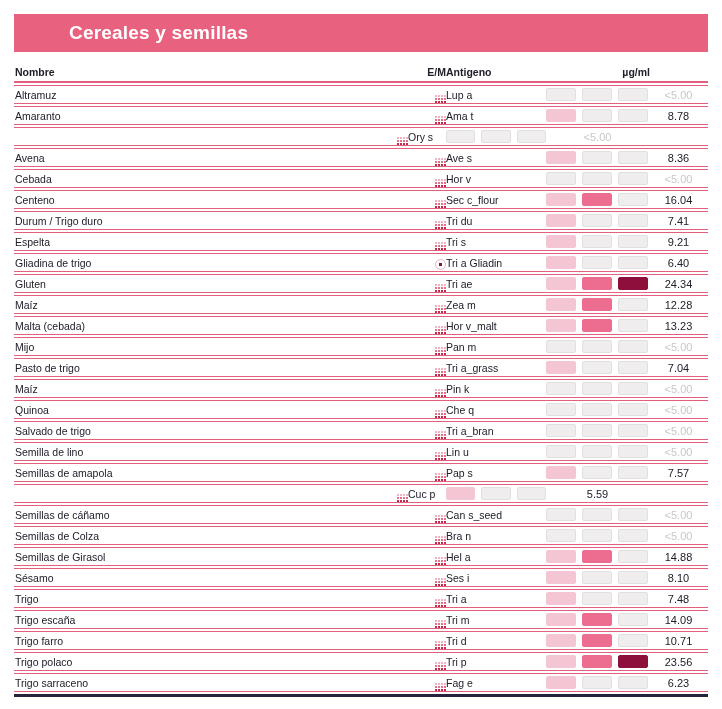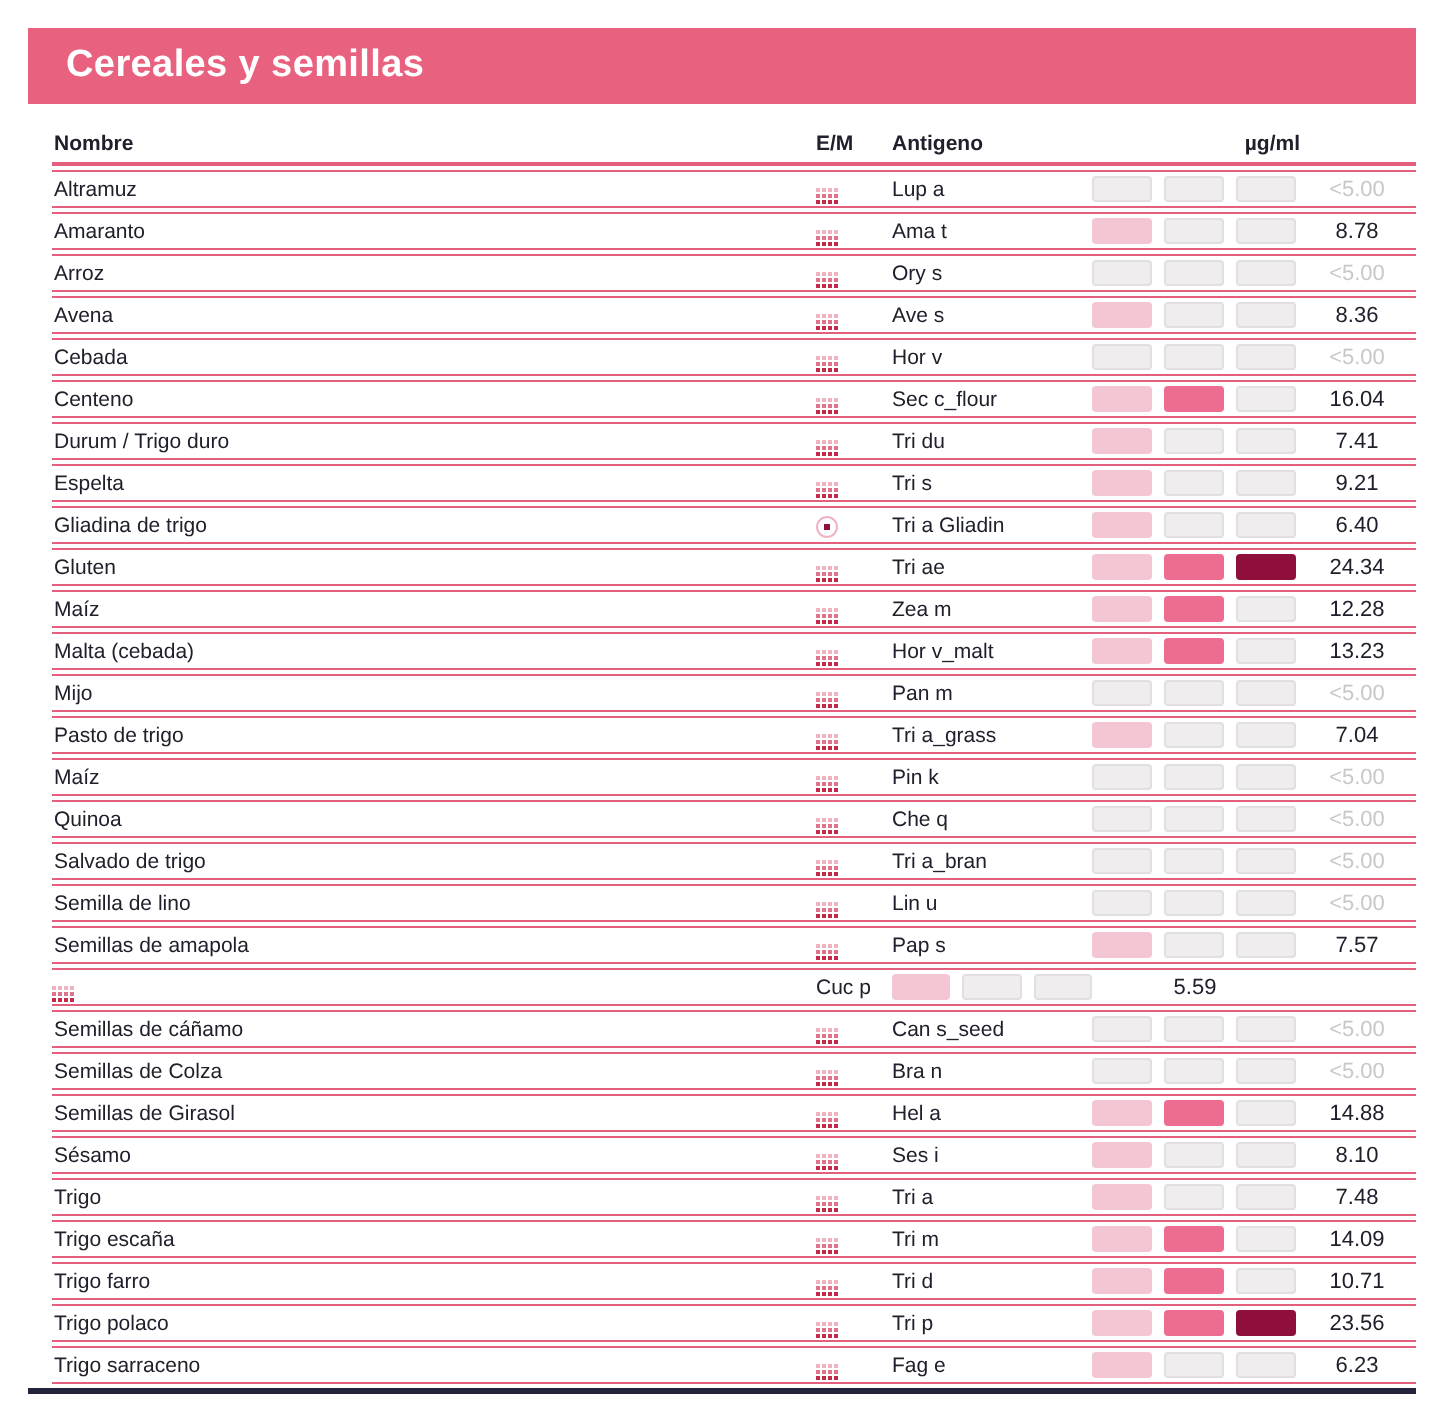--- a/index.html
+++ b/index.html
@@ -12,32 +12,31 @@
   html,body{background:#ffffff;}
   .page{
     width:722px;height:709px;background:#ffffff;
     font-family:"Liberation Sans",sans-serif;color:var(--text);
     padding:14px 14px 0 14px;overflow:hidden;
   }
   .banner{
     background:var(--banner);color:var(--banner-text);height:38px;
     display:flex;align-items:center;padding-left:19px;margin-bottom:11px;
   }
-  .banner span{font-size:19px;font-weight:bold;letter-spacing:.2px;}
+  .banner span{font-size:19px;font-weight:bold;letter-spacing:.2px;margin-left:36px;}
   .row{
     display:grid;
     grid-template-columns:1fr 38px 100px 104px 58px;
     align-items:center;
-    margin-left:12px;
   }
   .thead{
     height:20px;font-weight:bold;font-size:10.5px;
     border-bottom:2px solid var(--line);margin-bottom:2px;
   }
-  .c-em{text-align:left;}
+  .c-em{text-align:right;}
   .c-unit{text-align:right;}
   .trow{
     height:19px;border-top:1px solid var(--line);border-bottom:1px solid var(--line);
     margin-bottom:2px;font-size:10.5px;
   }
   .c-name{padding-left:1px;white-space:nowrap;overflow:hidden;}
   .c-ant{white-space:nowrap;overflow:hidden;}
   .c-boxes{display:flex;gap:6px;align-items:center;}
   .box{width:30px;height:13px;border-radius:2px;background:var(--box-off);border:1px solid var(--box-off-border);}
   .box.on0{background:var(--lvl1);border-color:var(--lvl1);}
@@ -122,21 +121,20 @@
             </span></span>
           <span class="c-ant">Ama t</span>
           <span class="c-boxes">
             <span class="box on0"></span>
             <span class="box"></span>
             <span class="box"></span>
           </span>
           <span class="c-val">8.78</span>
         </div>
         <div class="row trow">
-          <span class="c-name">Arroz</span>
           <span class="c-em"><span class="grid-icon">
               <i class="r0"></i>
               <i class="r0"></i>
               <i class="r0"></i>
               <i class="r0"></i>
               <i class="r1"></i>
               <i class="r1"></i>
               <i class="r1"></i>
               <i class="r1"></i>
               <i class="r2"></i>

